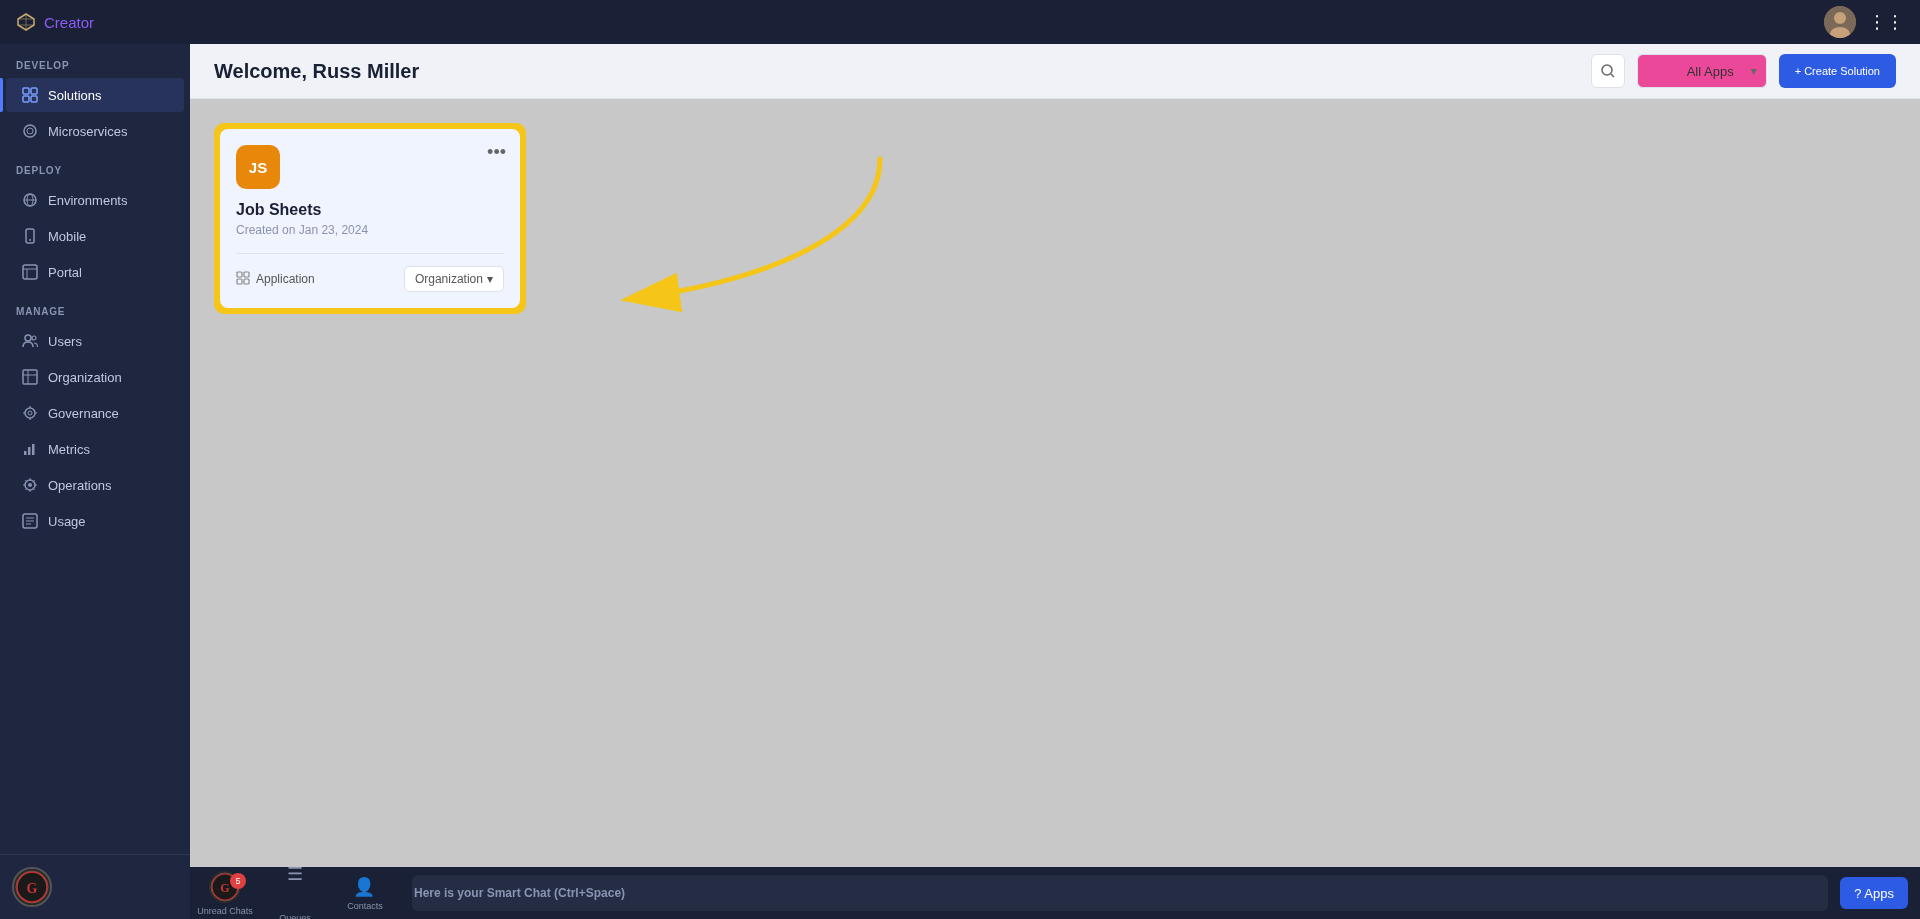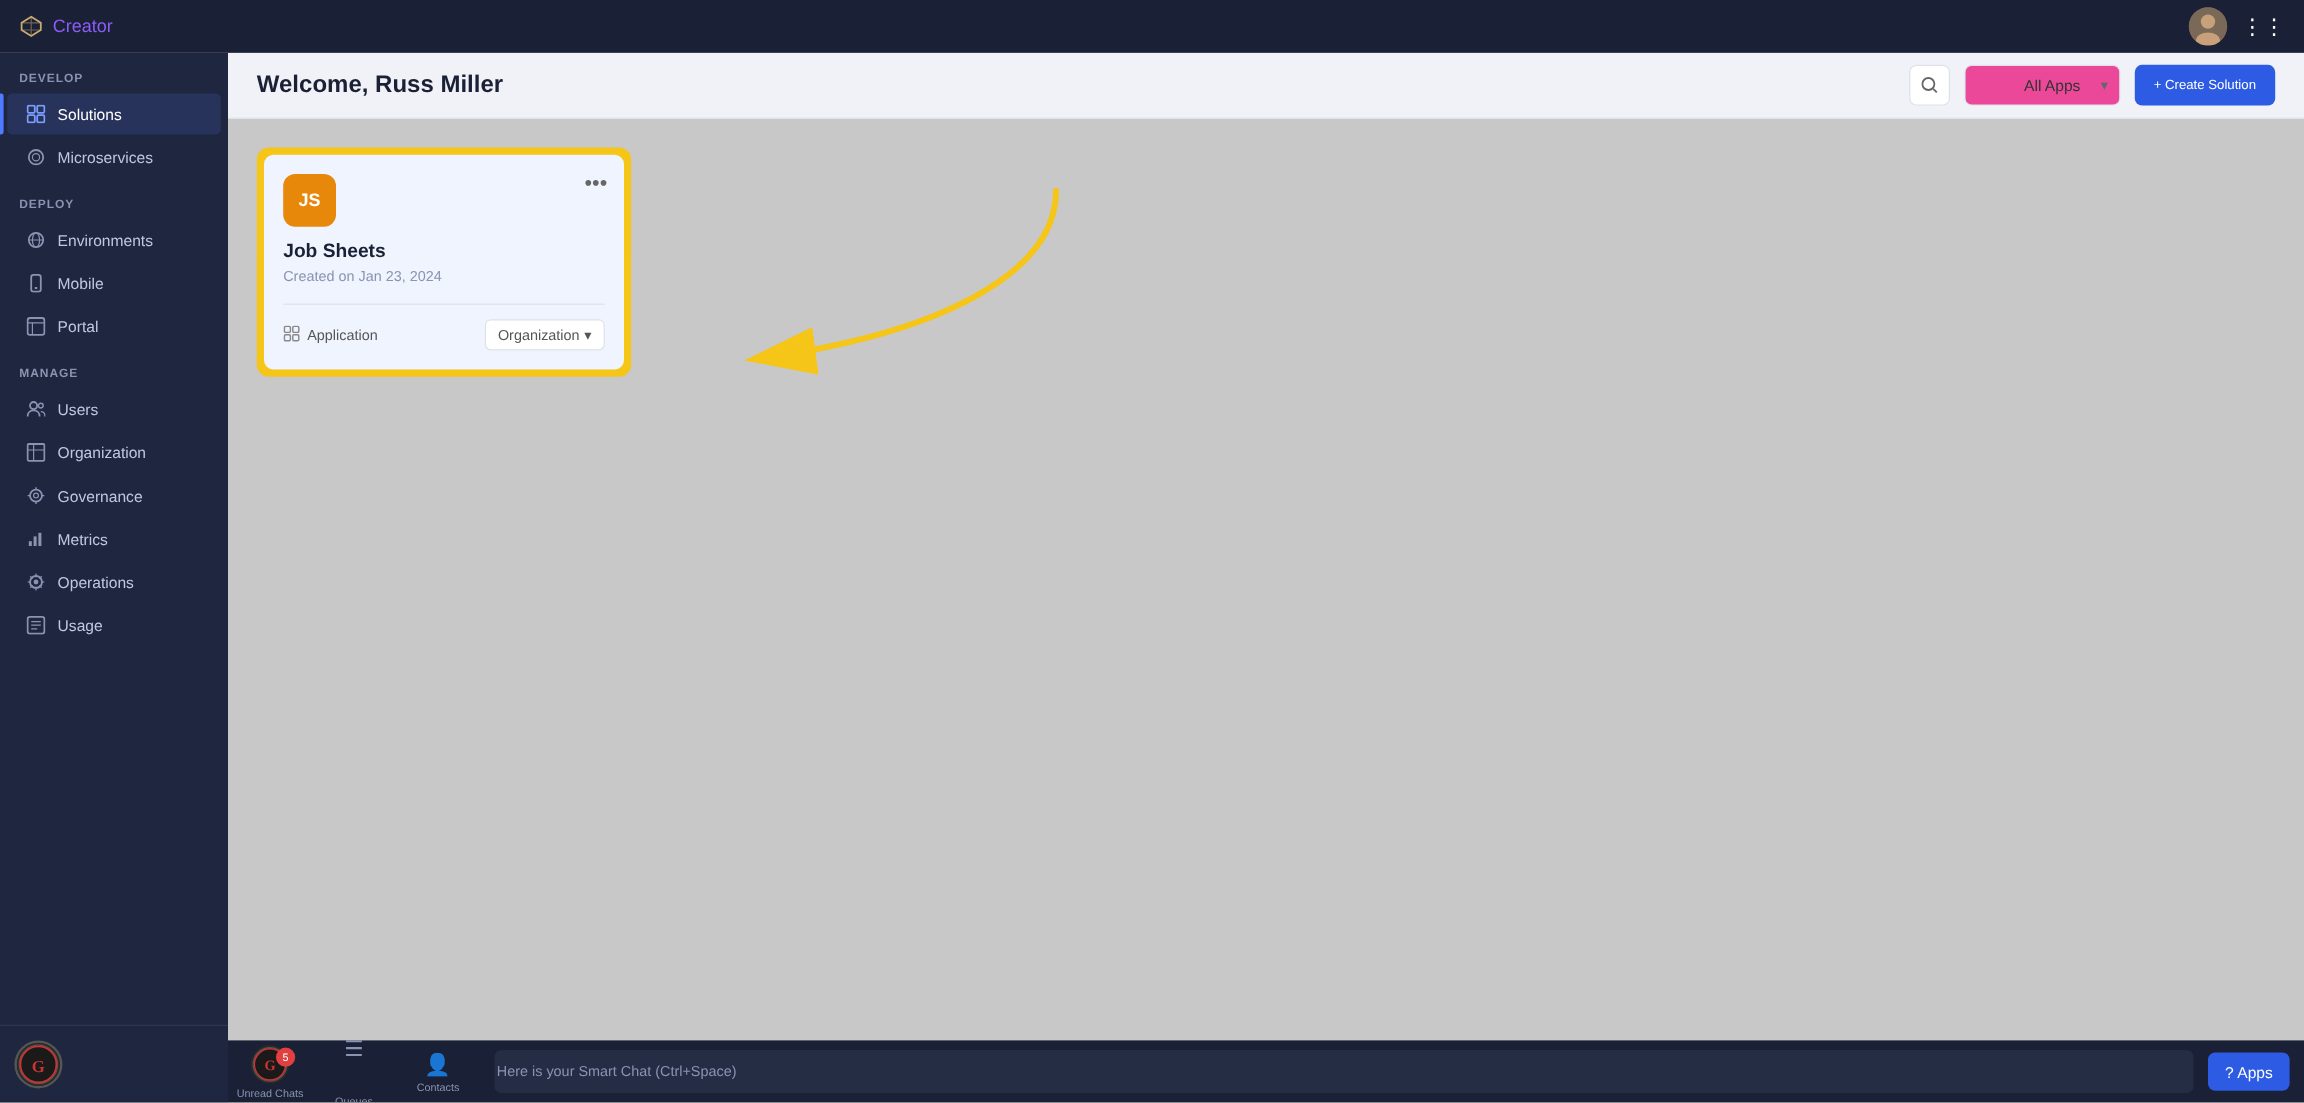--- a/index.html
+++ b/index.html
@@ -344,20 +344,21 @@
     }
     .bottom-input-area {
       flex: 1;
       display: flex;
       align-items: center;
       background: #252d45;
       margin: 8px 12px;
       border-radius: 6px;
       padding: 0 2px;
       height: 36px;
+      font-weight: bold;
     }
     .bottom-input-text {
       color: #8a93b0;
       font-size: 12px;
     }
     .help-btn {
       height: 32px;
       background: #2d5be3;
       color: #fff;
       border: none;

